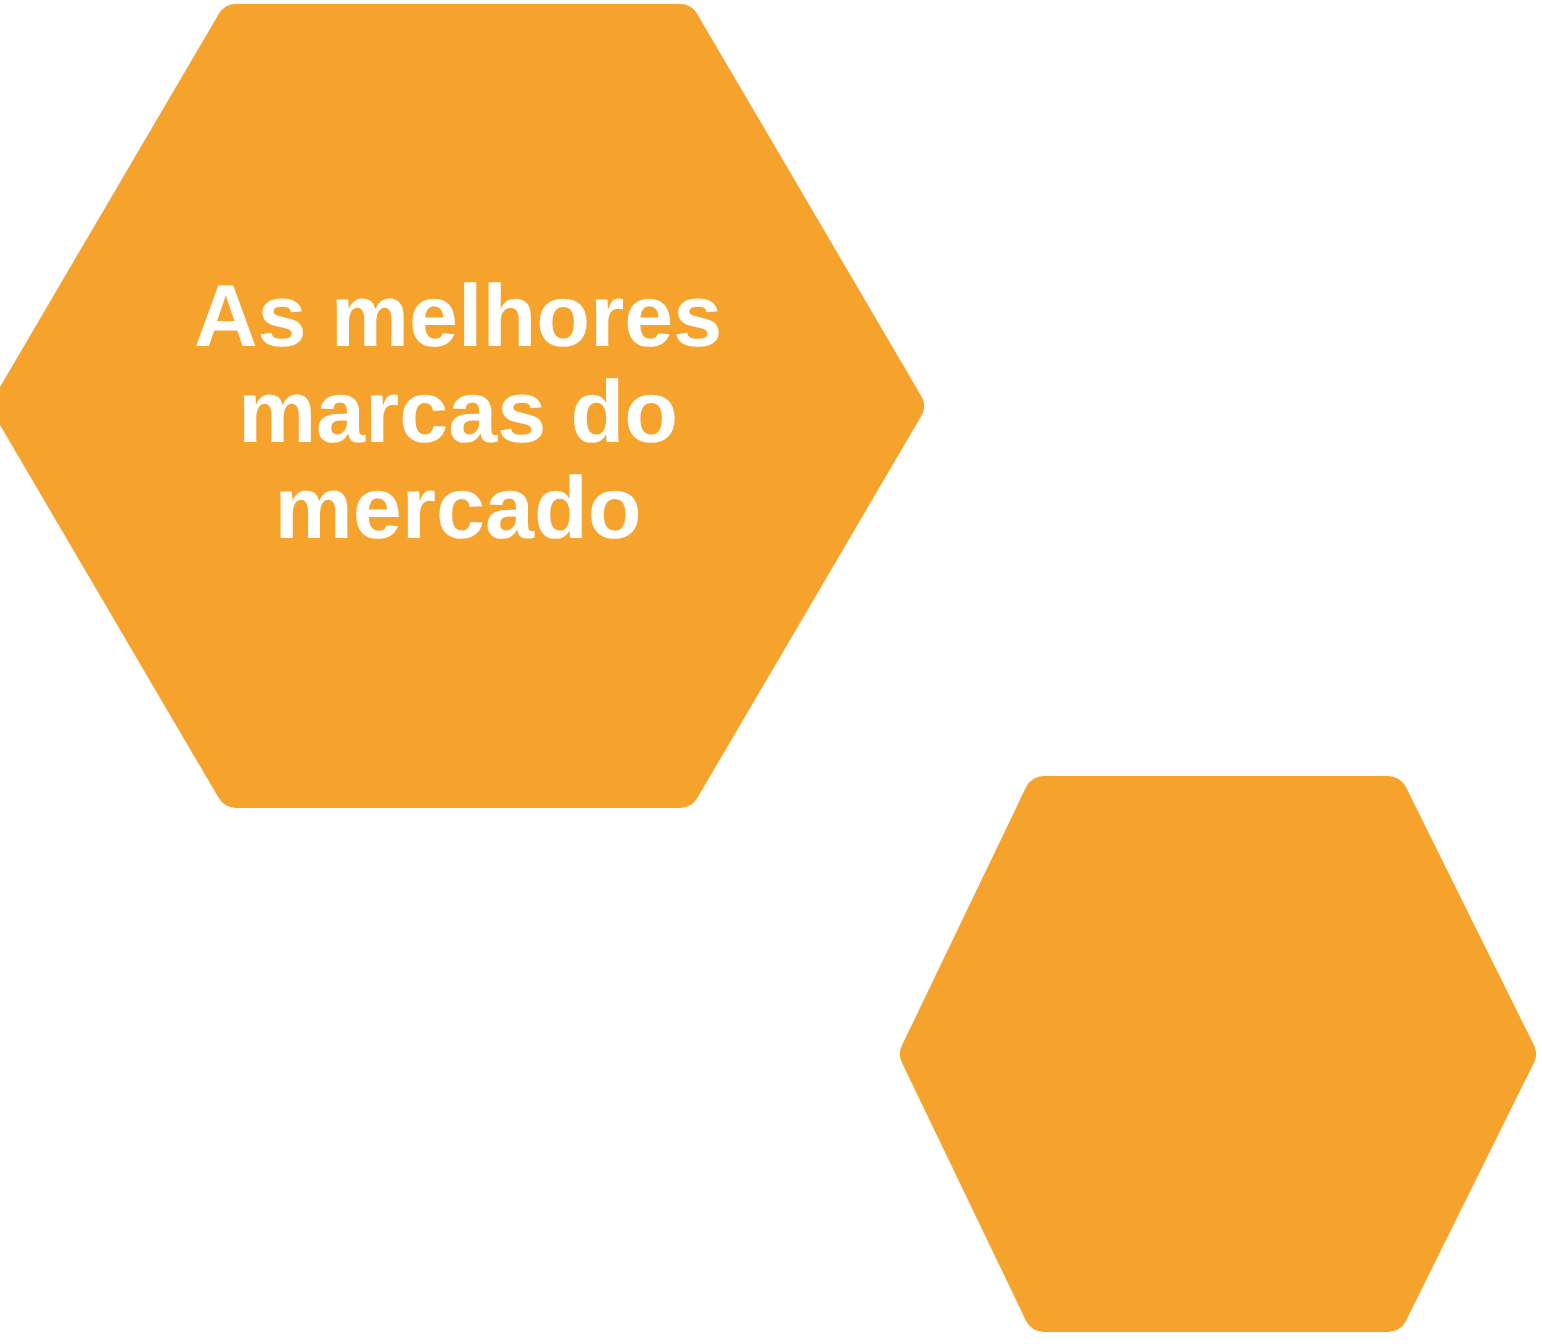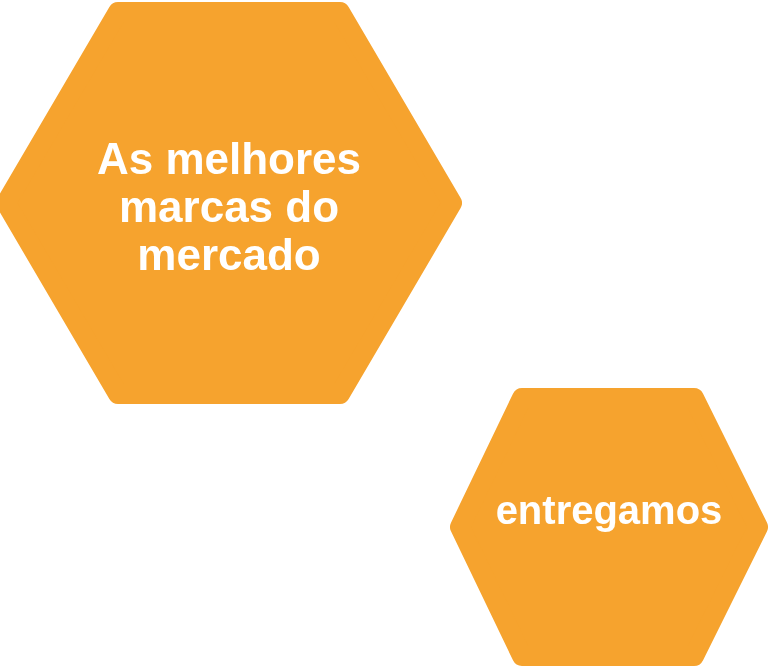--- a/index.html
+++ b/index.html
@@ -67,15 +67,14 @@
     <span class="line">marcas do</span>
     <span class="line">mercado</span>
   </div>
 </div>
 
 <div>
   <svg class="hex-svg small" viewBox="0 0 318 278" xmlns="http://www.w3.org/2000/svg" aria-hidden="true">
     <polygon points="10,139 72,10 244,10 308,139 244,268 72,268" stroke="#F6A32E" stroke-width="20" stroke-linejoin="round" fill="#F6A32E"></polygon>
   </svg>
   <div class="hex-label small" style="color: rgb(255, 255, 255);">
-    <span class="line">entregamos</span>
   </div>
 </div>
 
 </body></html>

